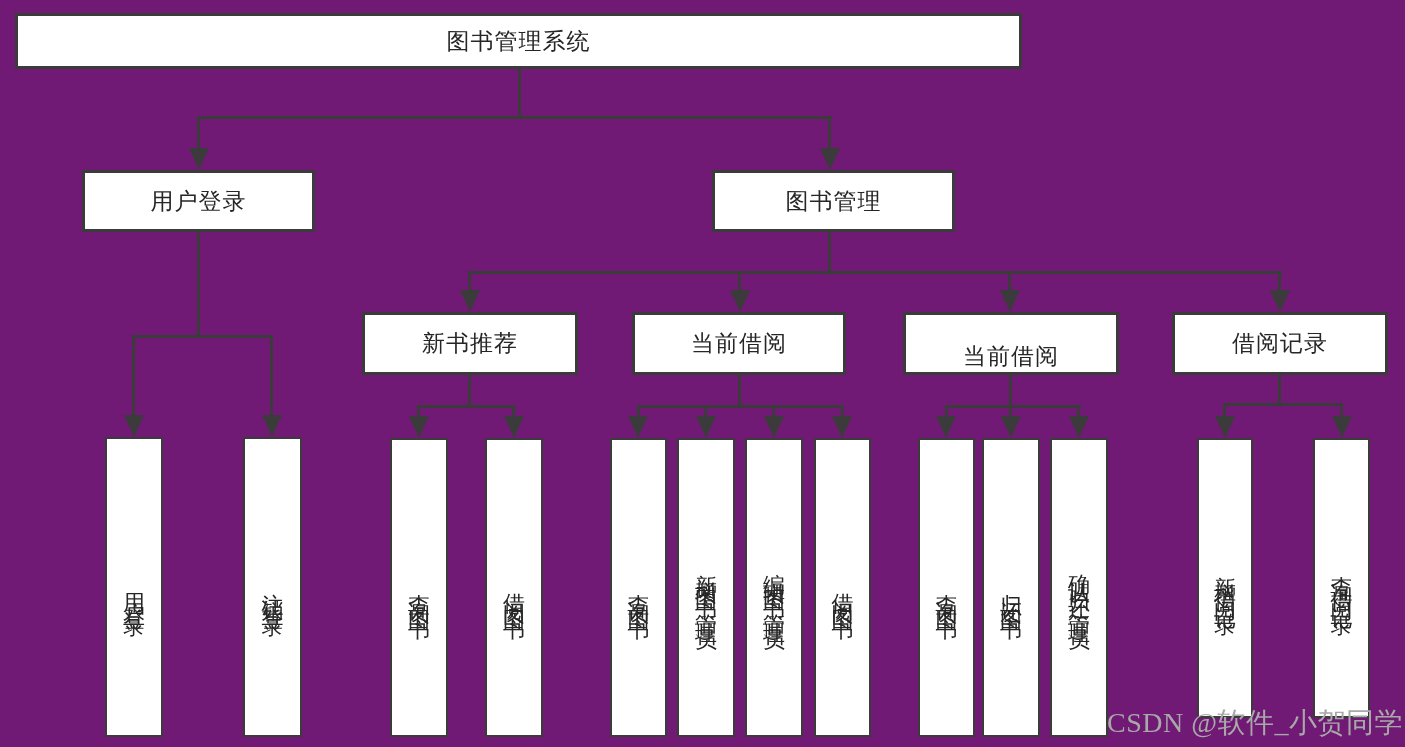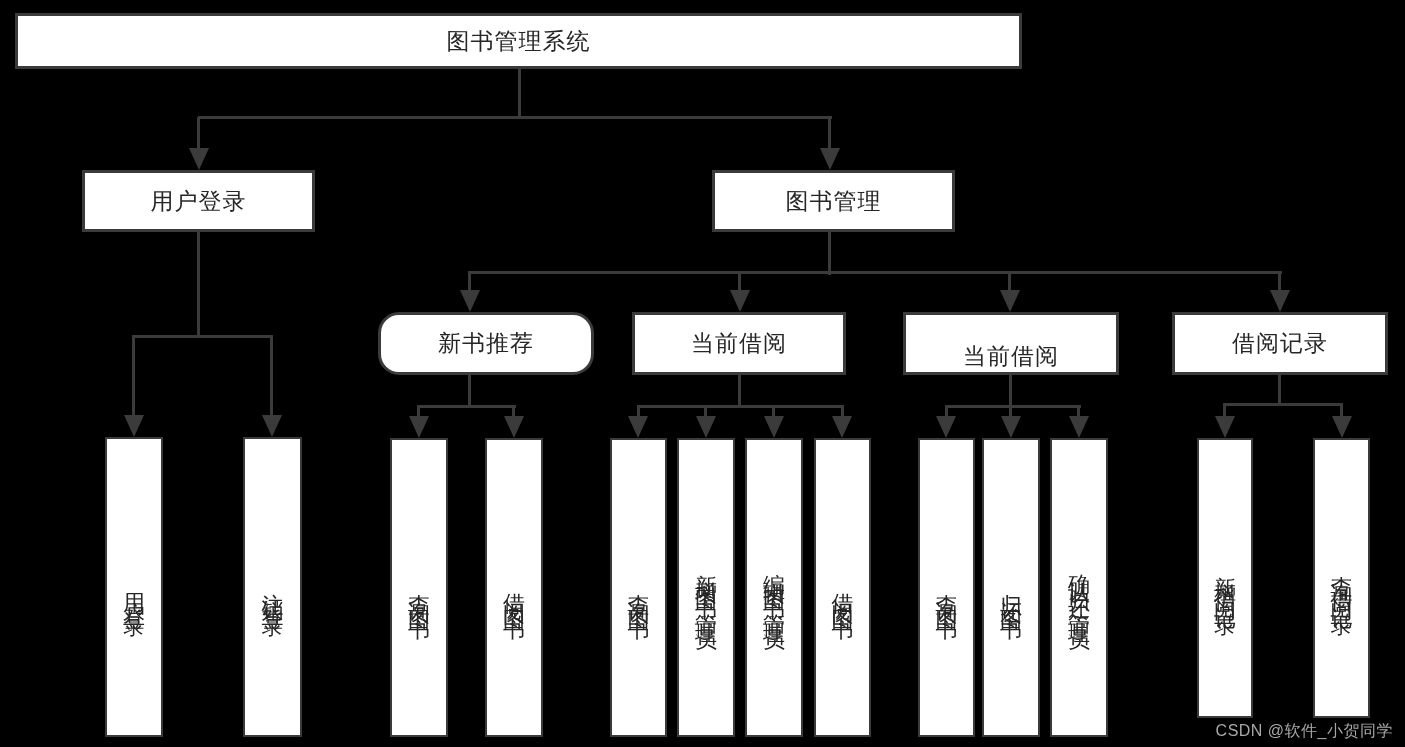--- a/index.html
+++ b/index.html
@@ -1,18 +1,18 @@
 <!DOCTYPE html>
 <html><head>
 <meta charset="utf-8">
 <style>
   html,body { margin:0; padding:0; background:#ffffff; }
   .stage {
-    position:relative; width:1405px; height:747px; background:#000000;
-    font-family:Liberation Sans, sans-serif;
+    position:relative; width:1405px; height:747px; background:#701a75;
+    font-family:Liberation Serif, serif;
     color:#262626; overflow:hidden;
   }
   .box {
     position:absolute; box-sizing:border-box; background:#ffffff;
     border:3px solid #3b3b3b; display:flex; align-items:center; justify-content:center;
   }
   .box .label { font-size:23px; letter-spacing:1px; white-space:nowrap; color:#262626; }
   .box.leaf { border-width:2px; }
   .vtext {
     writing-mode:vertical-rl; text-orientation:mixed;
@@ -20,22 +20,22 @@
     color:#262626; white-space:nowrap;
   }
   .vline { position:absolute; width:3px; background:#3b3b3b; }
   .hline { position:absolute; height:3px; background:#3b3b3b; }
   .arrow {
     position:absolute; width:0; height:0;
     border-left:10px solid transparent; border-right:10px solid transparent;
     border-top:22px solid #3b3b3b;
   }
   .watermark {
-    position:absolute; right:12px; bottom:5px;
-    font-size:16px; color:#a8a8a8; letter-spacing:0.5px; white-space:nowrap;
+    position:absolute; right:2px; bottom:5px;
+    font-size:28px; color:#a8a8a8; letter-spacing:0.5px; white-space:nowrap;
   }
 </style>
 </head>
 <body>
 
 <div class="stage">
 
   <div class="box" style="left:15px; top:13px; width:1007px; height:56px;">
     <span class="label">图书管理系统</span>
   </div>
@@ -65,21 +65,21 @@
   <div class="hline" style="left:468px; top:271px; width:814px;"></div>
   <div class="vline" style="left:468px; top:272px; height:19px;"></div>
   <div class="arrow" style="left:460px; top:290px;"></div>
   <div class="vline" style="left:738px; top:272px; height:19px;"></div>
   <div class="arrow" style="left:730px; top:290px;"></div>
   <div class="vline" style="left:1008px; top:272px; height:19px;"></div>
   <div class="arrow" style="left:1000px; top:290px;"></div>
   <div class="vline" style="left:1278px; top:272px; height:19px;"></div>
   <div class="arrow" style="left:1270px; top:290px;"></div>
 
-  <div class="box" style="left:378px; top:312px; width:216px; height:63px;border-radius:21px;">
+  <div class="box" style="left:362px; top:312px; width:216px; height:63px;">
     <span class="label">新书推荐</span>
   </div>
   <div class="box" style="left:632px; top:312px; width:214px; height:63px;">
     <span class="label">当前借阅</span>
   </div>
   <div class="box" style="left:903px; top:312px; width:216px; height:63px;align-items:flex-end;">
     <span class="label">当前借阅</span>
   </div>
   <div class="box" style="left:1172px; top:312px; width:216px; height:63px;">
     <span class="label">借阅记录</span>

